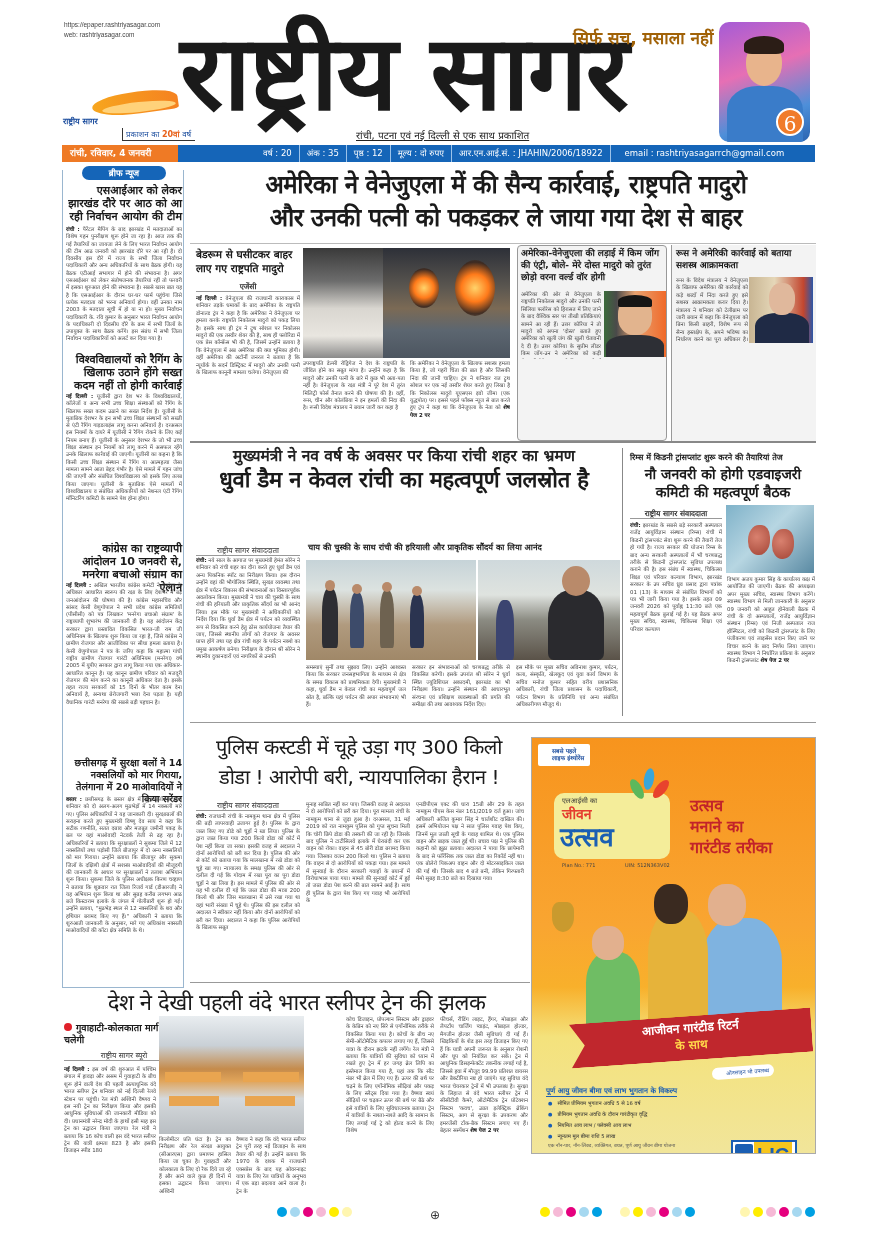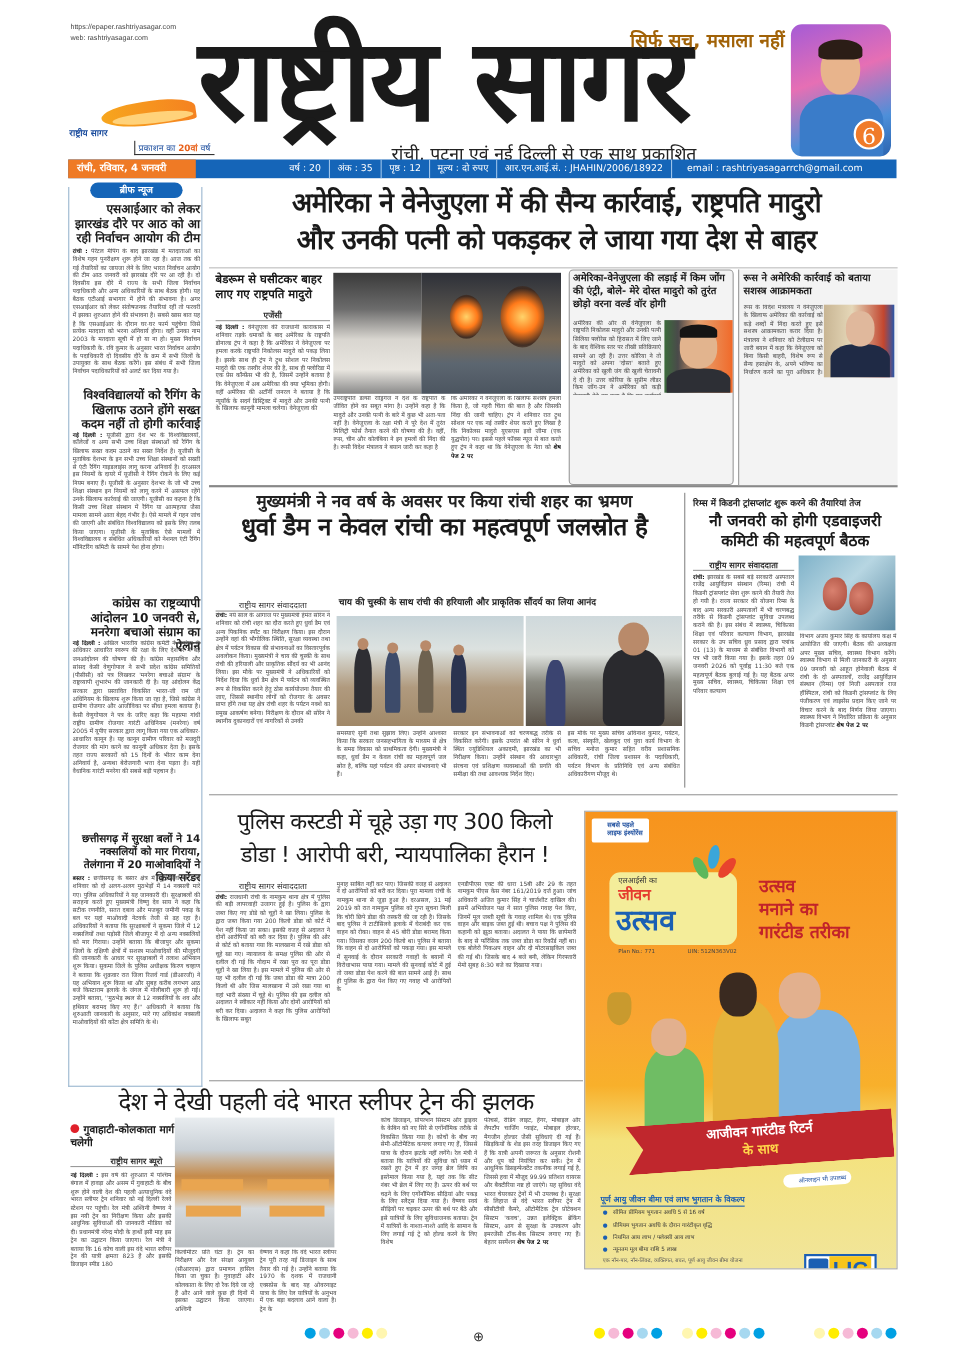--- a/index.html
+++ b/index.html
@@ -9,21 +9,21 @@
   .urls { left: 64px; top: 20px; font-size: 6.5px; color: #444; line-height: 10px; font-family: "Liberation Sans", sans-serif; }
   .logo20 { left: 62px; top: 40px; width: 120px; height: 85px; }
   .logo20 .num { position: absolute; left: 2px; top: -6px; font: 900 68px/80px "Liberation Sans", sans-serif; color: #1d3f7a; letter-spacing: -6px; }
   .logo20 .wave { position: absolute; left: 30px; top: 52px; width: 86px; height: 22px; border-radius: 50% 50% 10% 60%; background: linear-gradient(90deg,#f7a61e,#f58220); transform: rotate(-8deg); }
   .logo20 .wave2 { position: absolute; left: 40px; top: 62px; width: 74px; height: 10px; border-radius: 50%; background: #ffd27a; transform: rotate(-6deg); }
   .logo-sub { left: 63px; top: 115px; font-size: 8px; color: #1d4e9e; font-weight: bold; }
   .logo-tag { left: 86px; top: 128px; font-size: 8px; color: #1d4e9e; border-left: 1px solid #333; border-bottom: 1px solid #333; padding: 0 4px 1px 3px; margin-left: 36px; }
   .logo-tag b { color: #e8611a; }
   .masthead { left: 180px; top: 18px; font: 900 104px/110px "DejaVu Sans", sans-serif; color: #1a1a1a; letter-spacing: -2px; transform: scaleX(1.02); transform-origin: left; white-space: nowrap; }
   .slogan { left: 573px; top: 28px; font: bold 17px/20px "DejaVu Sans", sans-serif; color: #a16207; }
-  .published { left: 356px; top: 128px; font-size: 16px; color: #222; text-decoration: underline; }
+  .published { left: 356px; top: 128px; font-size: 10px; color: #222; text-decoration: underline; }
   .promo { left: 719px; top: 22px; width: 91px; height: 120px; border-radius: 10px; background: linear-gradient(160deg,#a55bd6 0%,#e66fb4 40%,#4d8fd9 75%,#2b64b0 100%); overflow: hidden; }
   .promo .face { position: absolute; left: 27px; top: 20px; width: 36px; height: 44px; background: #e8b48c; border-radius: 45% 45% 50% 50%; }
   .promo .hair { position: absolute; left: 25px; top: 14px; width: 40px; height: 18px; background: #2b1d16; border-radius: 50% 50% 20% 20%; }
   .promo .shirt { position: absolute; left: 8px; top: 64px; width: 76px; height: 60px; background: #3a7cc9; border-radius: 40% 40% 0 0; }
   .promo .badge6 { position: absolute; right: 6px; bottom: 6px; width: 28px; height: 28px; border-radius: 50%; background: #f07b2a; color: #fff; font: 20px/28px "DejaVu Serif", serif; text-align: center; border: 2px solid #fff; }
   .infobar { left: 62px; top: 145px; width: 753px; height: 17px; background: #1565b8; color: #fff; font-size: 8.5px; line-height: 17px; display: flex; }
   .infobar .date { background: #ef7a25; width: 116px; padding-left: 8px; font-weight: bold; font-size: 9px; }
   .infobar .meta { display: flex; gap: 0; padding-left: 78px; }
   .infobar .meta span { padding: 0 7px; border-right: 1px solid #9cc3ea; }
   .infobar .meta span:last-child { border-right: none; padding-left: 14px; }
@@ -284,21 +284,21 @@
 
   </div>
 
 </div>
 
 <div class="abs" style="left:190px;top:982px;width:340px;height:1px;background:#999;"></div>
 
 <div class="abs hl5">देश ने देखी पहली वंदे भारत स्लीपर ट्रेन की झलक</div>
 <div class="abs train-sub">
   <div class="h"><span class="dot"></span><span>गुवाहाटी-कोलकाता मार्ग पर चलेगी</span></div>
-  <div class="agency" style="margin-top:4px;font-weight:bold;text-align:center;">राष्ट्रीय सागर ब्यूरो</div>
+  <div class="agency" style="margin-top:4px;font-weight:normal;text-align:center;">राष्ट्रीय सागर ब्यूरो</div>
 </div>
 <div class="abs col" style="left:64px;top:1066px;width:92px;height:140px;"><b>नई दिल्ली :</b> <span>इस वर्ष की शुरुआत में पश्चिम बंगाल में हावड़ा और असम में गुवाहाटी के बीच शुरू होने वाली देश की पहली अत्याधुनिक वंदे भारत स्लीपर ट्रेन शनिवार को नई दिल्ली रेलवे स्टेशन पर पहुंची। रेल मंत्री अश्विनी वैष्णव ने इस नयी ट्रेन का निरीक्षण किया और इसकी आधुनिक सुविधाओं की जानकारी मीडिया को दी। प्रधानमंत्री नरेन्द्र मोदी के हाथों इसी माह इस ट्रेन का उद्घाटन किया जाएगा। रेल मंत्री ने बताया कि 16 कोच वाली इस वंदे भारत स्लीपर ट्रेन की यात्री क्षमता 823 है और इसकी डिजाइन स्पीड 180</span></div>
 <div class="abs imgbox pic-train">
   <div class="berth" style="left:6px;top:56px;width:56px;"></div>
   <div class="berth" style="left:84px;top:56px;width:56px;"></div>
   <div class="berth" style="left:10px;top:80px;width:50px;"></div>
   <div class="berth" style="left:86px;top:80px;width:50px;"></div>
 </div>
 <div class="abs col" style="left:159px;top:1136px;width:72px;height:72px;">किलोमीटर प्रति घंटा है। ट्रेन का निरीक्षण और रेल संरक्षा आयुक्त (सीआरएस) द्वारा प्रमाणन हासिल किया जा चुका है। गुवाहाटी और कोलकाता के लिए दो रैक दिये जा रहे हैं और आने वाले कुछ ही दिनों में इसका उद्घाटन किया जाएगा। अश्विनी</div>
 <div class="abs col" style="left:236px;top:1136px;width:70px;height:72px;">वैष्णव ने कहा कि वंदे भारत स्लीपर ट्रेन पूरी तरह नई डिजाइन के साथ तैयार की गई है। उन्होंने बताया कि 1970 के दशक में राजधानी एक्सप्रेस के बाद यह ओवरनाइट यात्रा के लिए रेल यात्रियों के अनुभव में एक बड़ा बदलाव आने वाला है। ट्रेन के</div>

